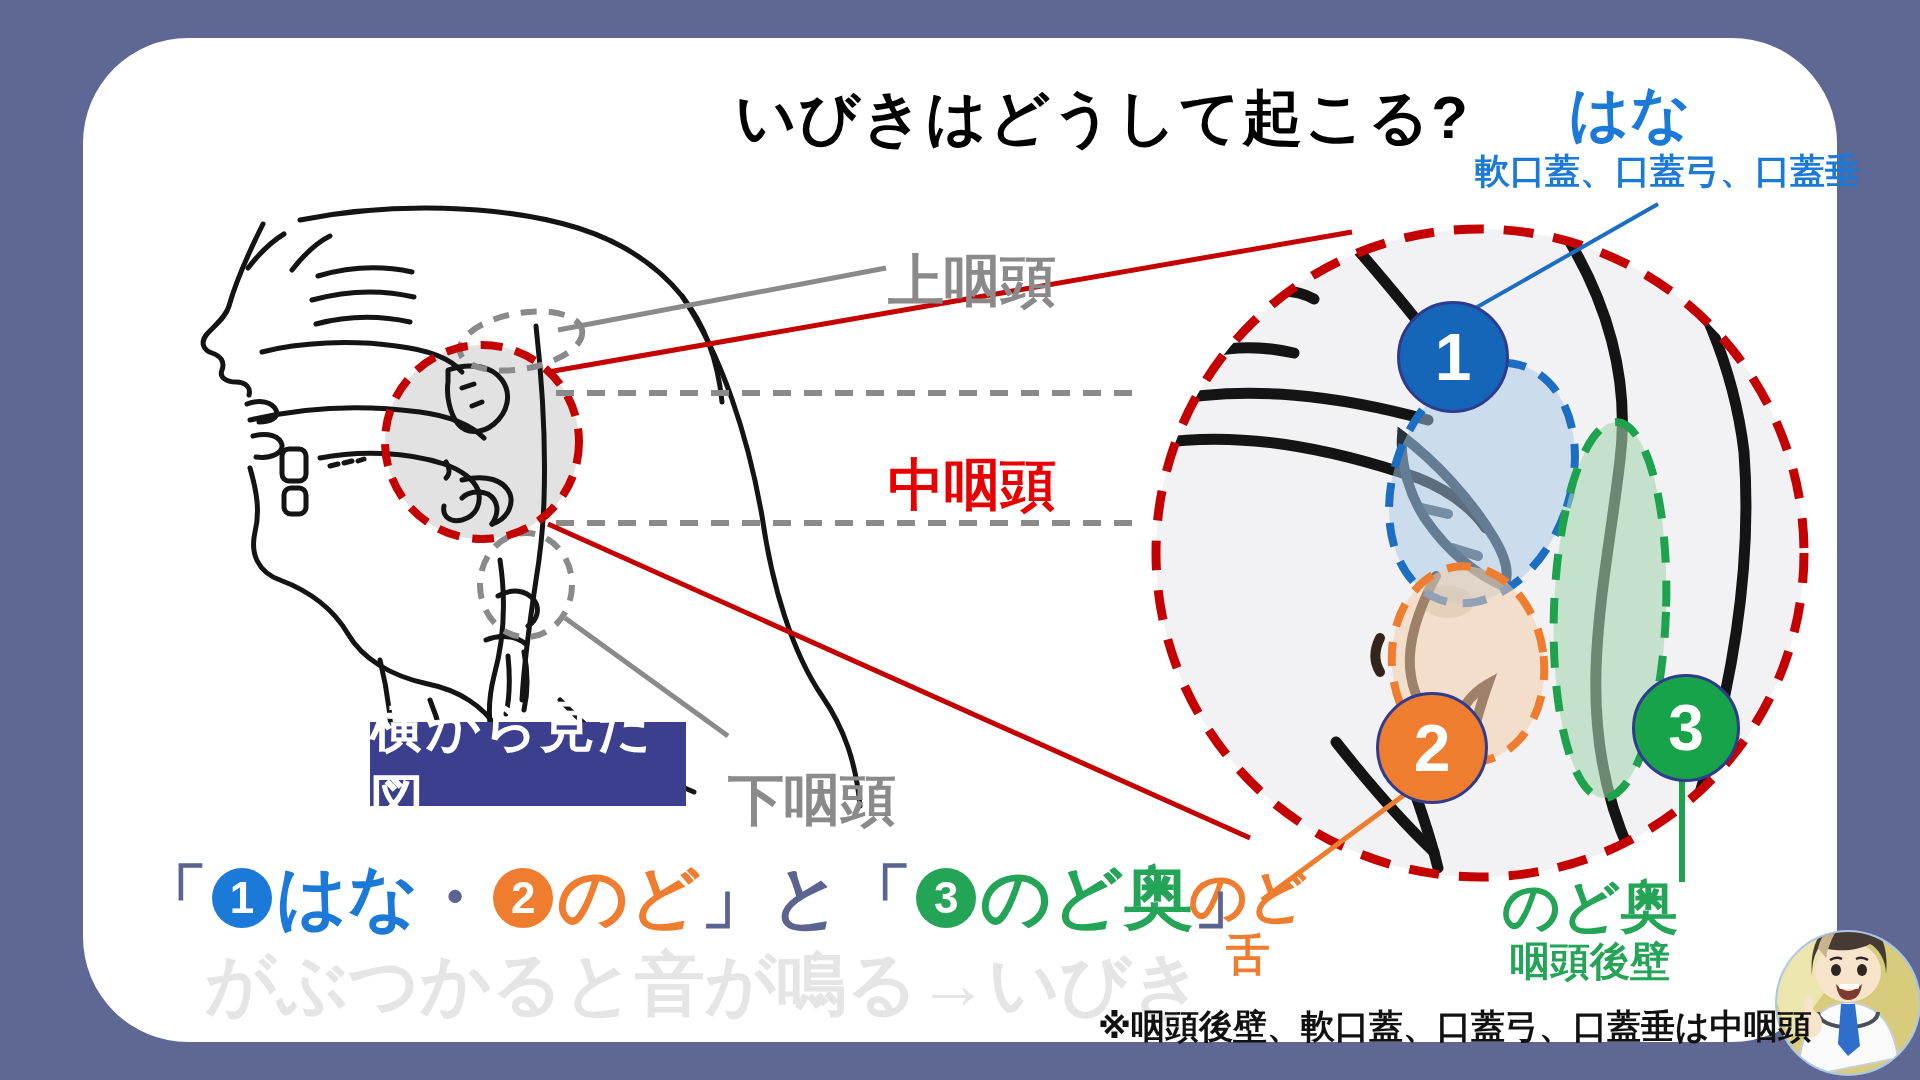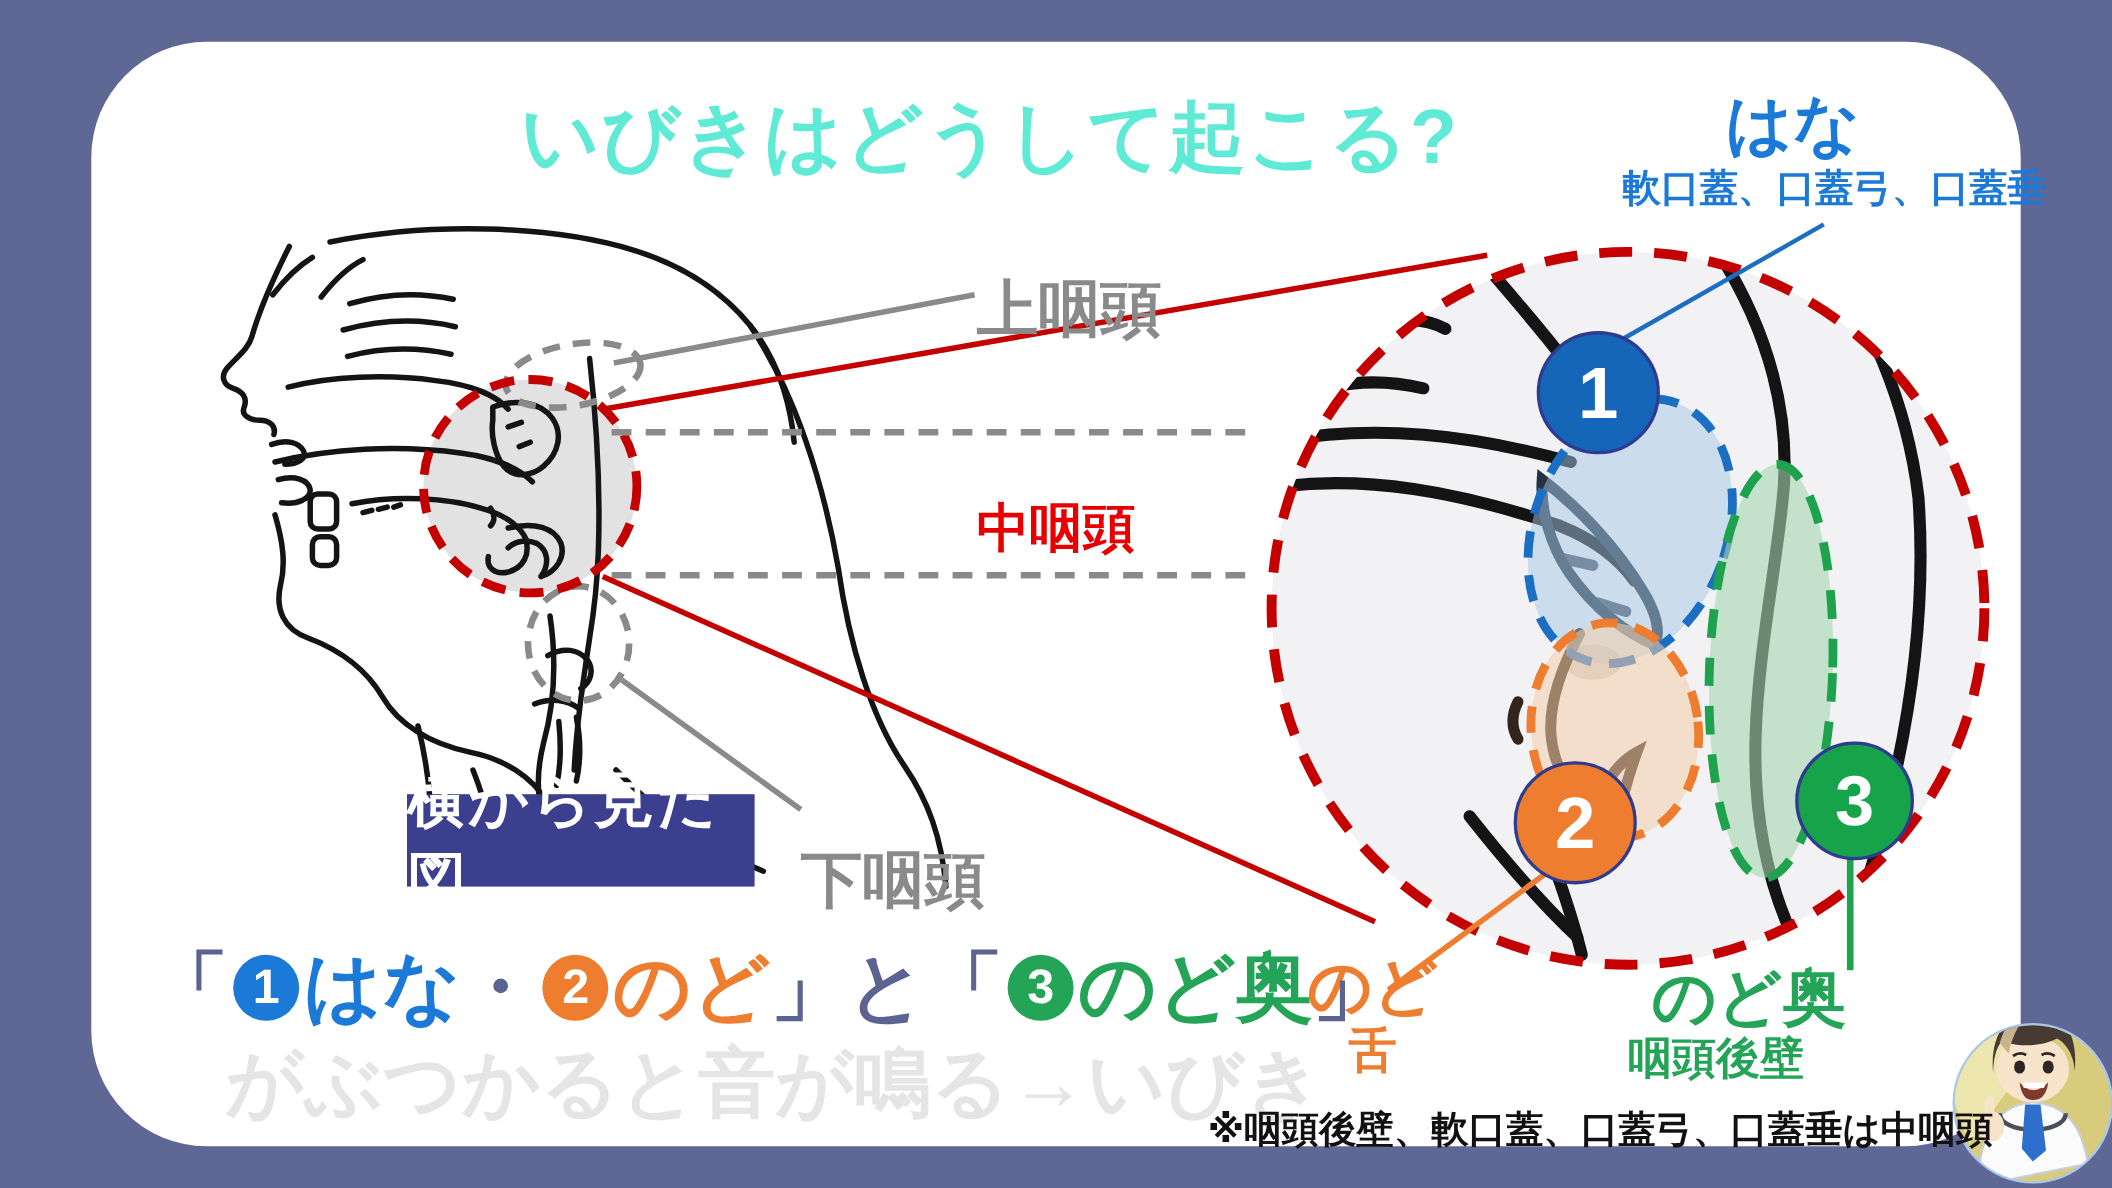--- a/index.html
+++ b/index.html
@@ -8,38 +8,38 @@
     background:#5f6794;
     font-family:"Liberation Sans","DejaVu Sans",sans-serif;
     font-weight:bold;
   }
   .card{
     position:absolute;left:83px;top:38px;width:1754px;height:1004px;
     background:#ffffff;border-radius:105px;
   }
   .abs{position:absolute;}
   .page-title{
-    left:330px;top:78px;width:1140px;text-align:center;
-    font-size:70px;color:#5eead4;letter-spacing:2px;
+    left:330px;top:78px;width:1140px;text-align:right;
+    font-size:60px;color:#000000;letter-spacing:2px;
   }
   .lbl{white-space:nowrap;}
   .lbl-upper{left:888px;top:244px;font-size:56px;color:#8a8a8a;}
-  .lbl-middle{left:888px;top:448px;font-size:48px;color:#e80000;}
+  .lbl-middle{left:888px;top:448px;font-size:56px;color:#e80000;}
   .lbl-lower{left:728px;top:718px;font-size:56px;color:#8a8a8a;margin-top:45px;}
   .side-box{
     left:370px;top:722px;width:316px;height:84px;background:#3b3f8e;
     display:flex;align-items:center;
     color:#ffffff;font-size:54px;letter-spacing:2px;
   }
   .hana-label{left:1500px;top:74px;width:260px;text-align:center;font-size:60px;color:#1b79d7;}
   .hana-sub{left:1420px;top:148px;width:440px;text-align:right;font-size:35px;color:#1b79d7;}
   .nodo-label{left:1168px;top:858px;width:160px;text-align:center;font-size:58px;color:#ee7d2f;}
   .nodo-sub{left:1168px;top:926px;width:160px;text-align:center;font-size:44px;color:#ee7d2f;}
   .nodooku-label{left:1480px;top:868px;width:220px;text-align:center;font-size:58px;color:#23a456;}
-  .nodooku-sub{left:1480px;top:934px;width:220px;font-size:40px;color:#23a456;}
+  .nodooku-sub{left:1480px;top:934px;width:220px;text-align:center;font-size:40px;color:#23a456;}
   .footnote{left:1098px;top:1004px;font-size:34px;color:#111111;}
   .num-circle{
     border-radius:50%;display:flex;align-items:center;justify-content:center;
     color:#ffffff;border:3px solid #2e3b8e;box-sizing:border-box;
   }
   .c1{left:1397px;top:301px;width:112px;height:112px;background:#1565b8;font-size:66px;}
   .c2{left:1376px;top:692px;width:112px;height:112px;background:#ee7d2f;font-size:66px;}
   .c3{left:1632px;top:674px;width:108px;height:108px;background:#17a34a;font-size:64px;}
   .slogan1{
     left:138px;top:850px;height:96px;display:flex;align-items:center;

